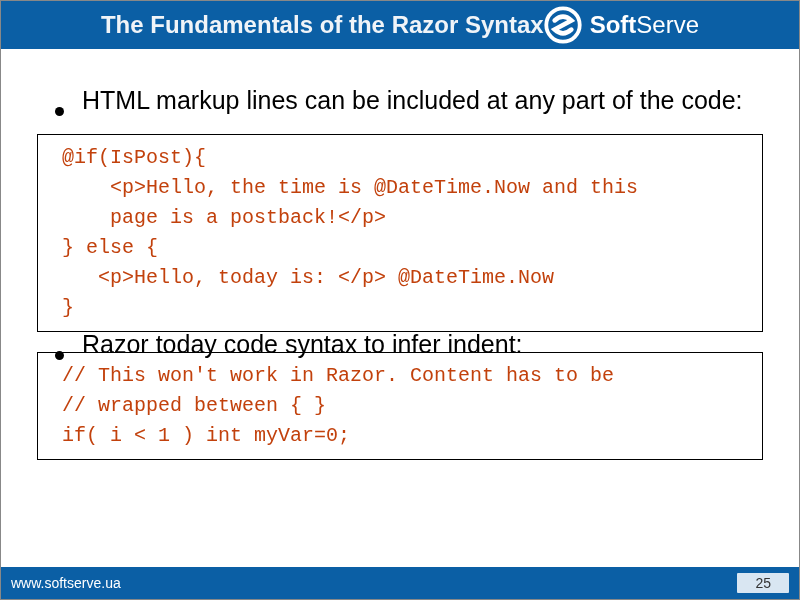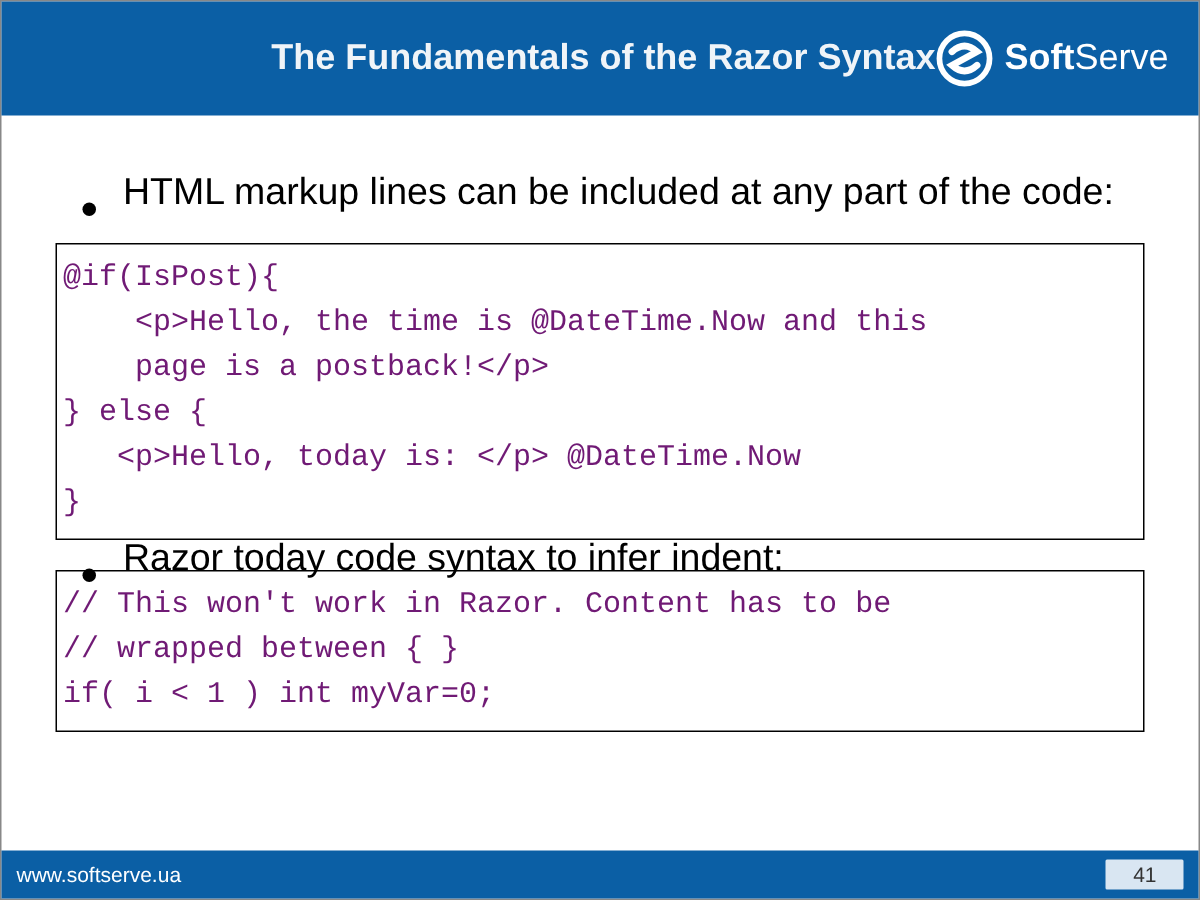--- a/index.html
+++ b/index.html
@@ -1,27 +1,27 @@
 <!DOCTYPE html>
 <html><head>
 <meta charset="utf-8">
 <style>
   * { margin: 0; padding: 0; box-sizing: border-box; }
   html, body { width: 800px; height: 600px; font-family: Arial, Helvetica, sans-serif; background: #fff; }
   .slide { width: 800px; height: 600px; background: #fff; position: relative; border: 1px solid #888; }
-  .header { background: #0b5fa5; color: #fff; padding: 10px 20px 10px 20px; display: flex; align-items: center; justify-content: flex-end; height: 76px; }
+  .header { background: #0b5fa5; color: #fff; padding: 10px 20px 10px 20px; display: flex; align-items: center; justify-content: center; height: 48px; }
   .header-title { font-size: 24px; font-weight: bold; font-family: "Trebuchet MS", Arial, sans-serif; color: #f0f4f8; }
   .logo { display: flex; align-items: center; gap: 8px; }
   .logo-text { font-size: 24px; font-weight: bold; color: #fff; font-family: Arial, sans-serif; }
   .logo-text .serve { font-weight: normal; }
   .content { padding: 36px 36px 0 36px; position: relative; }
   .bullet { display: flex; align-items: flex-end; margin-bottom: 18px; margin-left: 18px; }
   .bullet-dot { width: 9px; height: 9px; background: #000; border-radius: 50%; margin-top: 12px; margin-right: 18px; flex-shrink: 0; }
   .bullet-text { font-size: 25px; color: #000; font-family: Arial, sans-serif; line-height: 1.25; }
-  .code-box { border: 1.5px solid #000; padding: 8px 4px; margin: 8px 0 20px 0; font-family: "Courier New", monospace; font-size: 20px; line-height: 1.5; color: #701a75; background: #fff; white-space: pre; overflow: hidden; }
+  .code-box { border: 1.5px solid #000; padding: 8px 24px; margin: 8px 0 20px 0; font-family: "Courier New", monospace; font-size: 20px; line-height: 1.5; color: #c2410c; background: #fff; white-space: pre; overflow: hidden; }
   .bullet.overlay { position: absolute; top: 280px; left: 36px; width: 720px; background: transparent; }
   .footer { position: absolute; bottom: 0; left: 0; right: 0; height: 26px; background: #0b5fa5; display: flex; align-items: center; justify-content: space-between; padding: 16px 10px; }
   .footer-url { color: #fff; font-size: 14px; font-family: Arial, sans-serif; }
   .page-badge { background: #d9e6f2; color: #333; font-size: 14px; padding: 2px 18px; border-radius: 1px; font-family: Arial, sans-serif; }
   .logo-s svg { display: block; }
 </style>
 </head>
 <body>
 
 <div class="slide">
@@ -57,16 +57,16 @@
       <div class="bullet-text">Razor today code syntax to infer indent:</div>
     </div>
 
     <div class="code-box">// This won't work in Razor. Content has to be 
 // wrapped between { }
 if( i &lt; 1 ) int myVar=0;</div>
   </div>
 
   <div class="footer">
     <div class="footer-url">www.softserve.ua</div>
-    <div class="page-badge">41</div>
+    <div class="page-badge">25</div>
   </div>
 
 </div>
 
 </body></html>

